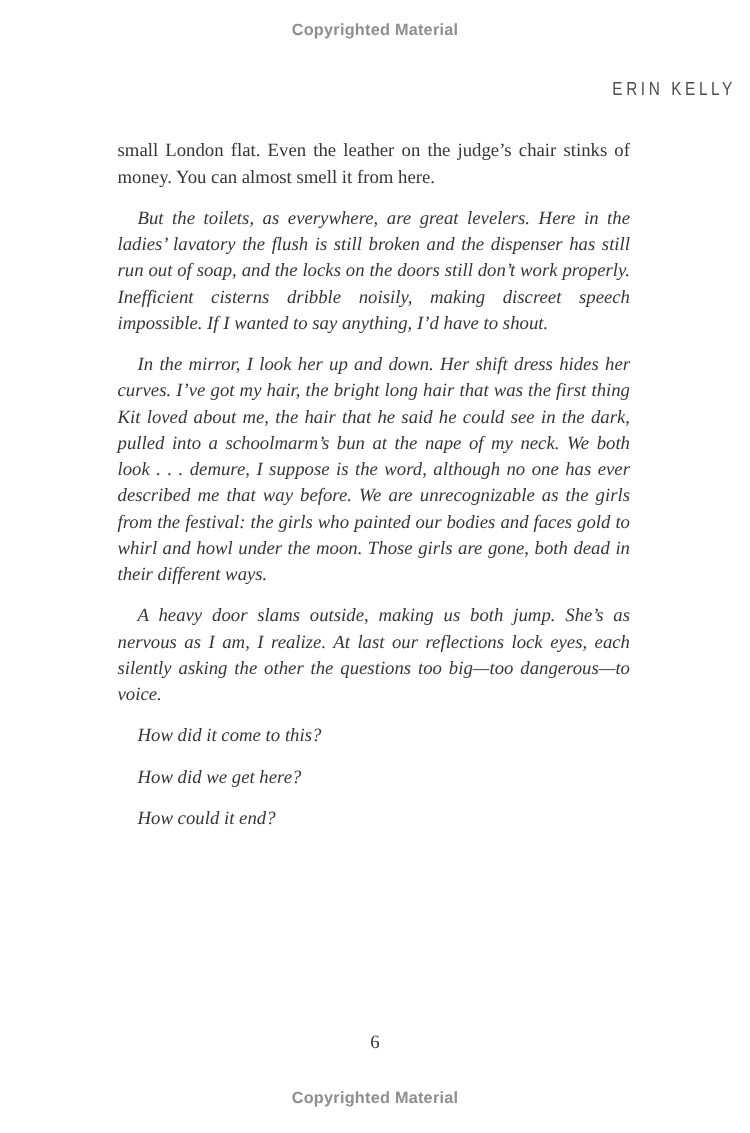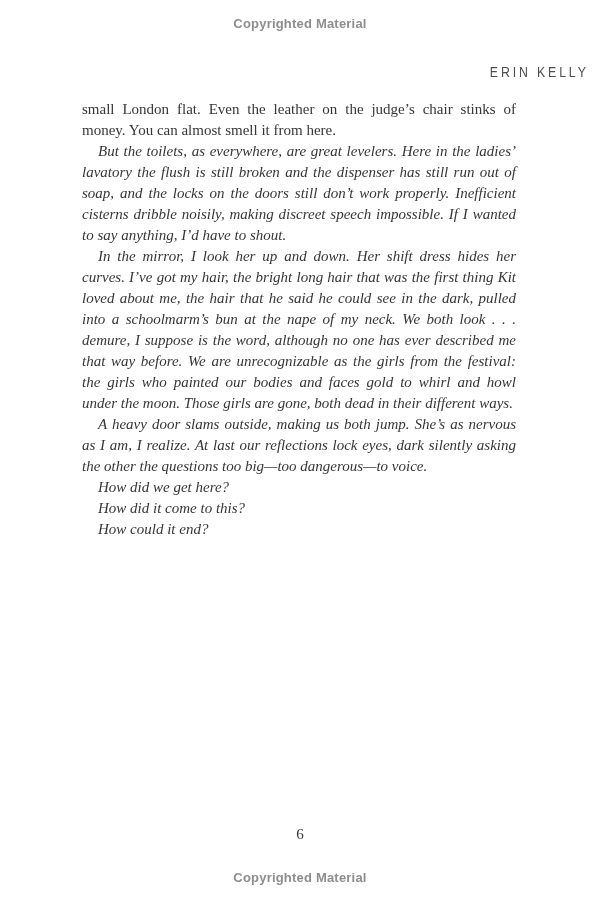--- a/index.html
+++ b/index.html
@@ -44,21 +44,21 @@
   .body-text {
     position: absolute;
     left: 82px;
     top: 99px;
     width: 434px;
     font-size: 15px;
     line-height: 21px;
     color: #363636;
   }
   .body-text p {
-    margin: 0;
+    margin: 12px;
     text-align: justify;
   }
   .body-text p.indent { text-indent: 16px; font-style: italic; }
   .page-number {
     position: absolute;
     top: 826px;
     left: 0;
     width: 100%;
     text-align: center;
     font-size: 15px;
@@ -72,22 +72,22 @@
   <div class="notice top">Copyrighted Material</div>
 
   <div class="author-wrap">
     <span class="author">ERIN KELLY</span>
   </div>
 
   <div class="body-text">
       <p>small London flat. Even the leather on the judge’s chair stinks of money. You can almost smell it from here.</p>
       <p class="indent">But the toilets, as everywhere, are great levelers. Here in the ladies’ lavatory the flush is still broken and the dispenser has still run out of soap, and the locks on the doors still don’t work properly. Inefficient cisterns dribble noisily, making discreet speech impossible. If I wanted to say anything, I’d have to shout.</p>
       <p class="indent">In the mirror, I look her up and down. Her shift dress hides her curves. I’ve got my hair, the bright long hair that was the first thing Kit loved about me, the hair that he said he could see in the dark, pulled into a schoolmarm’s bun at the nape of my neck. We both look .&nbsp;.&nbsp;. demure, I suppose is the word, although no one has ever described me that way before. We are unrecognizable as the girls from the festival: the girls who painted our bodies and faces gold to whirl and howl under the moon. Those girls are gone, both dead in their different ways.</p>
-      <p class="indent">A heavy door slams outside, making us both jump. She’s as nervous as I am, I realize. At last our reflections lock eyes, dark silently asking the other the questions too big—too dangerous—to voice.</p>
+      <p class="indent">A heavy door slams outside, making us both jump. She’s as nervous as I am, I realize. At last our reflections lock eyes, each silently asking the other the questions too big—too dangerous—to voice.</p>
+      <p class="indent">How did it come to this?</p>
       <p class="indent">How did we get here?</p>
-      <p class="indent">How did it come to this?</p>
       <p class="indent">How could it end?</p>
     </div>
 
   <div class="page-number">6</div>
 
   <div class="notice bottom">Copyrighted Material</div>
 </div>
 
 </body></html>

